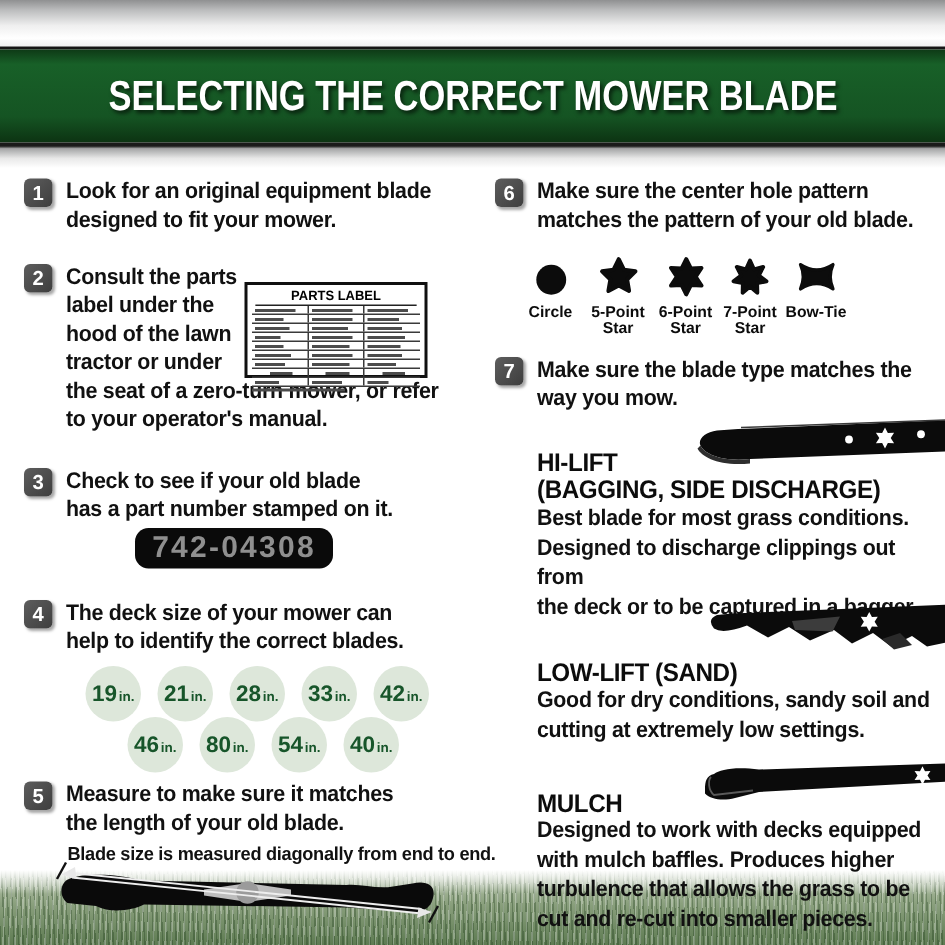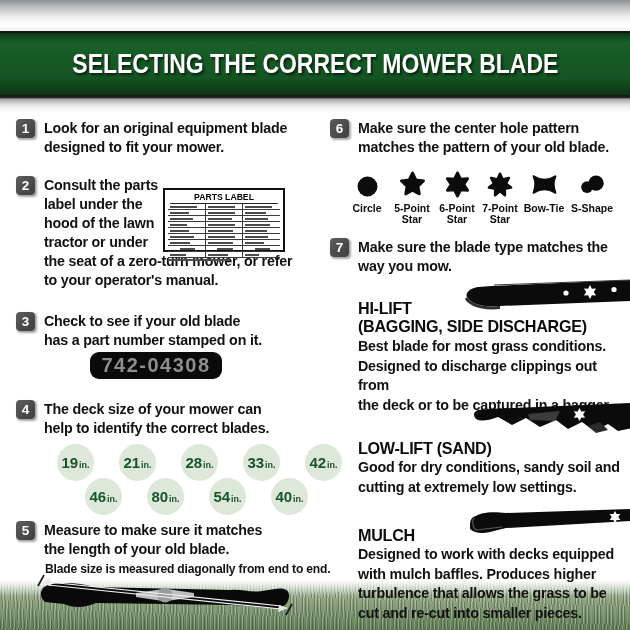--- a/index.html
+++ b/index.html
@@ -42,21 +42,21 @@
   .pl-bar{height:2px;background:#4c4c4c;width:78%;}
   .pl-merged{justify-content:center;}
   .pl-merged .pl-bar{width:45%;}
   .pl-foot{height:4px;display:flex;align-items:center;}
   .pl-foot .pl-bar{width:55%;height:1.5px;}
 
   .stamp{position:absolute;top:352px;left:90px;width:132px;height:27px;background:#0a0a0a;
     border-radius:9px;display:flex;align-items:center;justify-content:center;z-index:2;}
   .stamp span{color:#8f8f8f;font-size:20px;font-weight:bold;letter-spacing:1.5px;}
 
-  .deck-row{position:absolute;display:flex;gap:25px;z-index:2;}
+  .deck-row{position:absolute;display:flex;gap:11px;z-index:2;}
   .deck-circle{width:37px;height:37px;border-radius:50%;background:#dde7da;
     display:flex;align-items:baseline;justify-content:center;padding-top:11px;box-sizing:border-box;}
   .deck-num{font-size:15px;font-weight:bold;color:#17552a;line-height:1;}
   .deck-unit{font-size:9px;font-weight:bold;color:#17552a;margin-left:1px;}
 
   .note{position:absolute;font-size:12.5px;font-weight:bold;letter-spacing:-0.2px;color:#111;
     transform:scaleX(0.97);transform-origin:left top;z-index:2;}
 
   .holes{position:absolute;top:170px;left:345px;display:flex;z-index:2;}
   .hole-cell{display:flex;flex-direction:column;}
@@ -326,29 +326,20 @@
       <div class="hole-label">7-Point Star</div>
     </div>
     <div class="hole-cell" style="width:46px">
       <div class="hole-icon">
         <svg width="31" height="27" viewBox="0 0 30 30">
             <path fill="#0c0c0c" stroke="#0c0c0c" stroke-width="2.5" stroke-linejoin="round" d="M3,6 Q15,14 27,6 Q23,15 27,24 Q15,16 3,24 Q7,15 3,6 Z"></path>
           </svg>
       </div>
       <div class="hole-label">Bow-Tie</div>
     </div>
-    <div class="hole-cell" style="width:50px">
-      <div class="hole-icon">
-        <svg width="32" height="27" viewBox="0 0 30 30">
-            <circle cx="9.5" cy="18" r="6.5" fill="#0c0c0c"></circle>
-            <circle cx="19.5" cy="13.5" r="8.5" fill="#0c0c0c"></circle>
-          </svg>
-      </div>
-      <div class="hole-label">S-Shape</div>
-    </div>
   </div>
 
   <div class="step" style="top:237px;left:330px;width:300px">
     <div class="badge">7</div>
     <div class="step-text">Make sure the blade type matches the
 way you mow.</div>
   </div>
 
   <svg class="abs" style="top:277px;left:462px" width="170" height="36" viewBox="0 0 170 36">
     <path fill="#0b0b0b" d="M30,9 L170,3 L170,24 L38,29 C20,31 8,26 5,20 C3,16 8,11 16,10 Z"></path>

